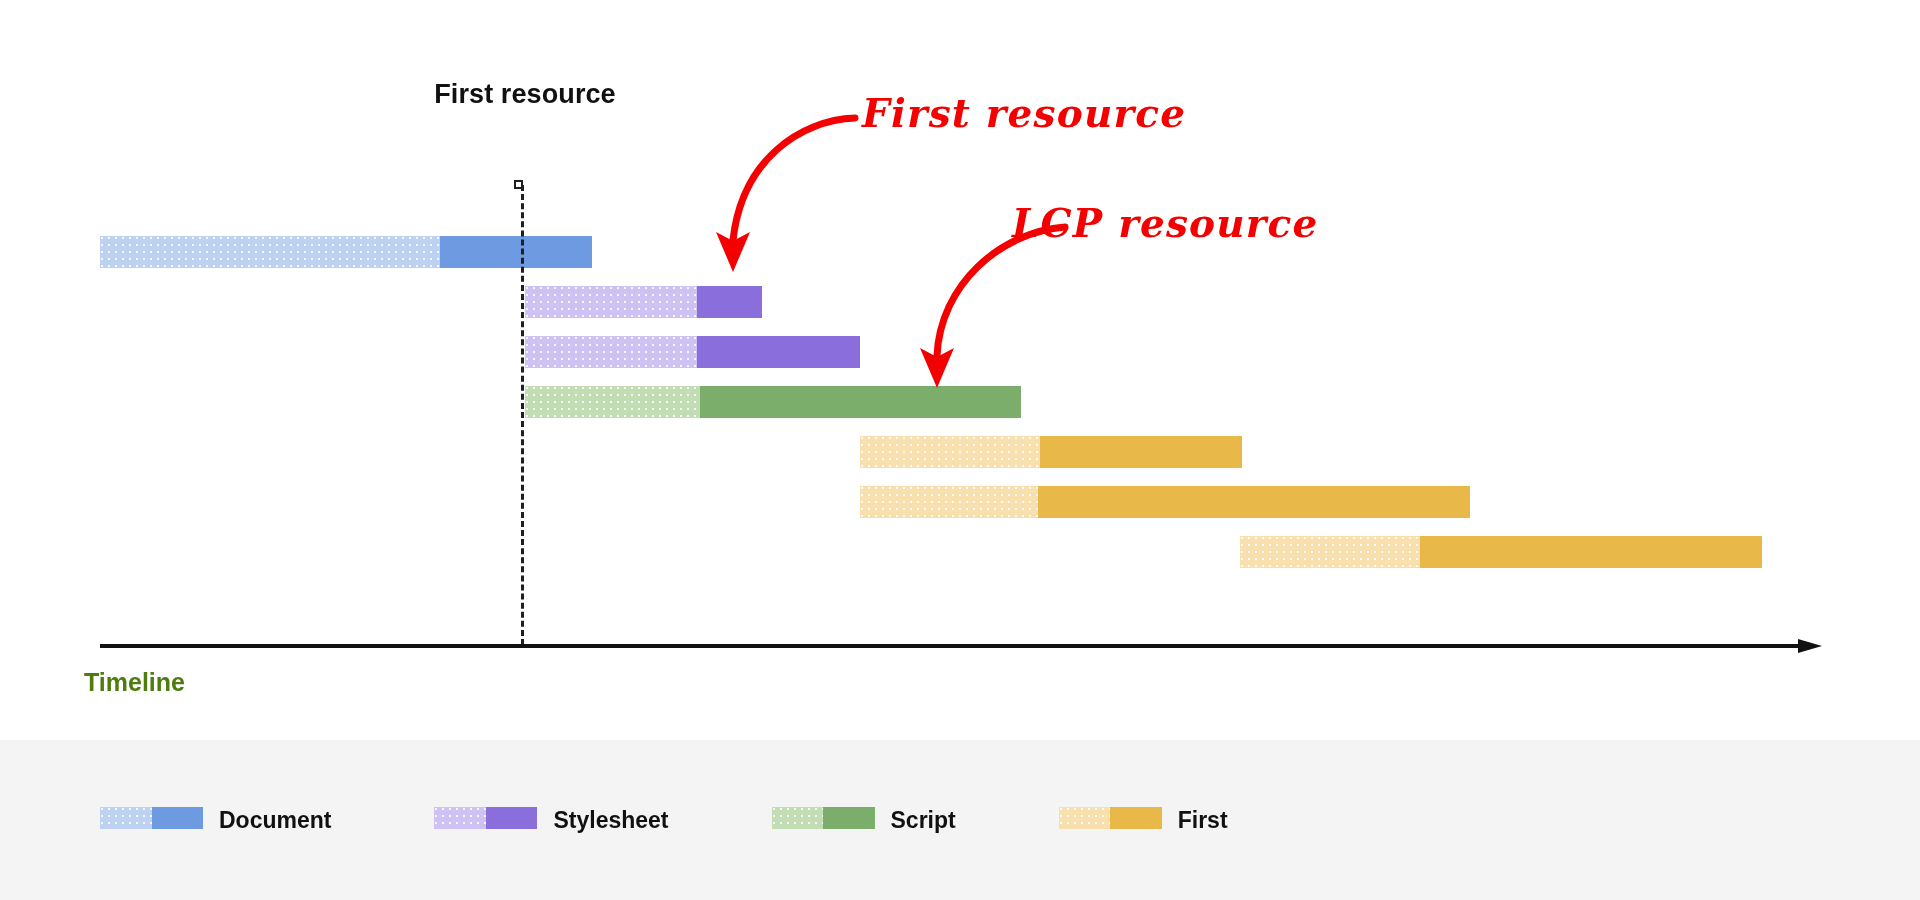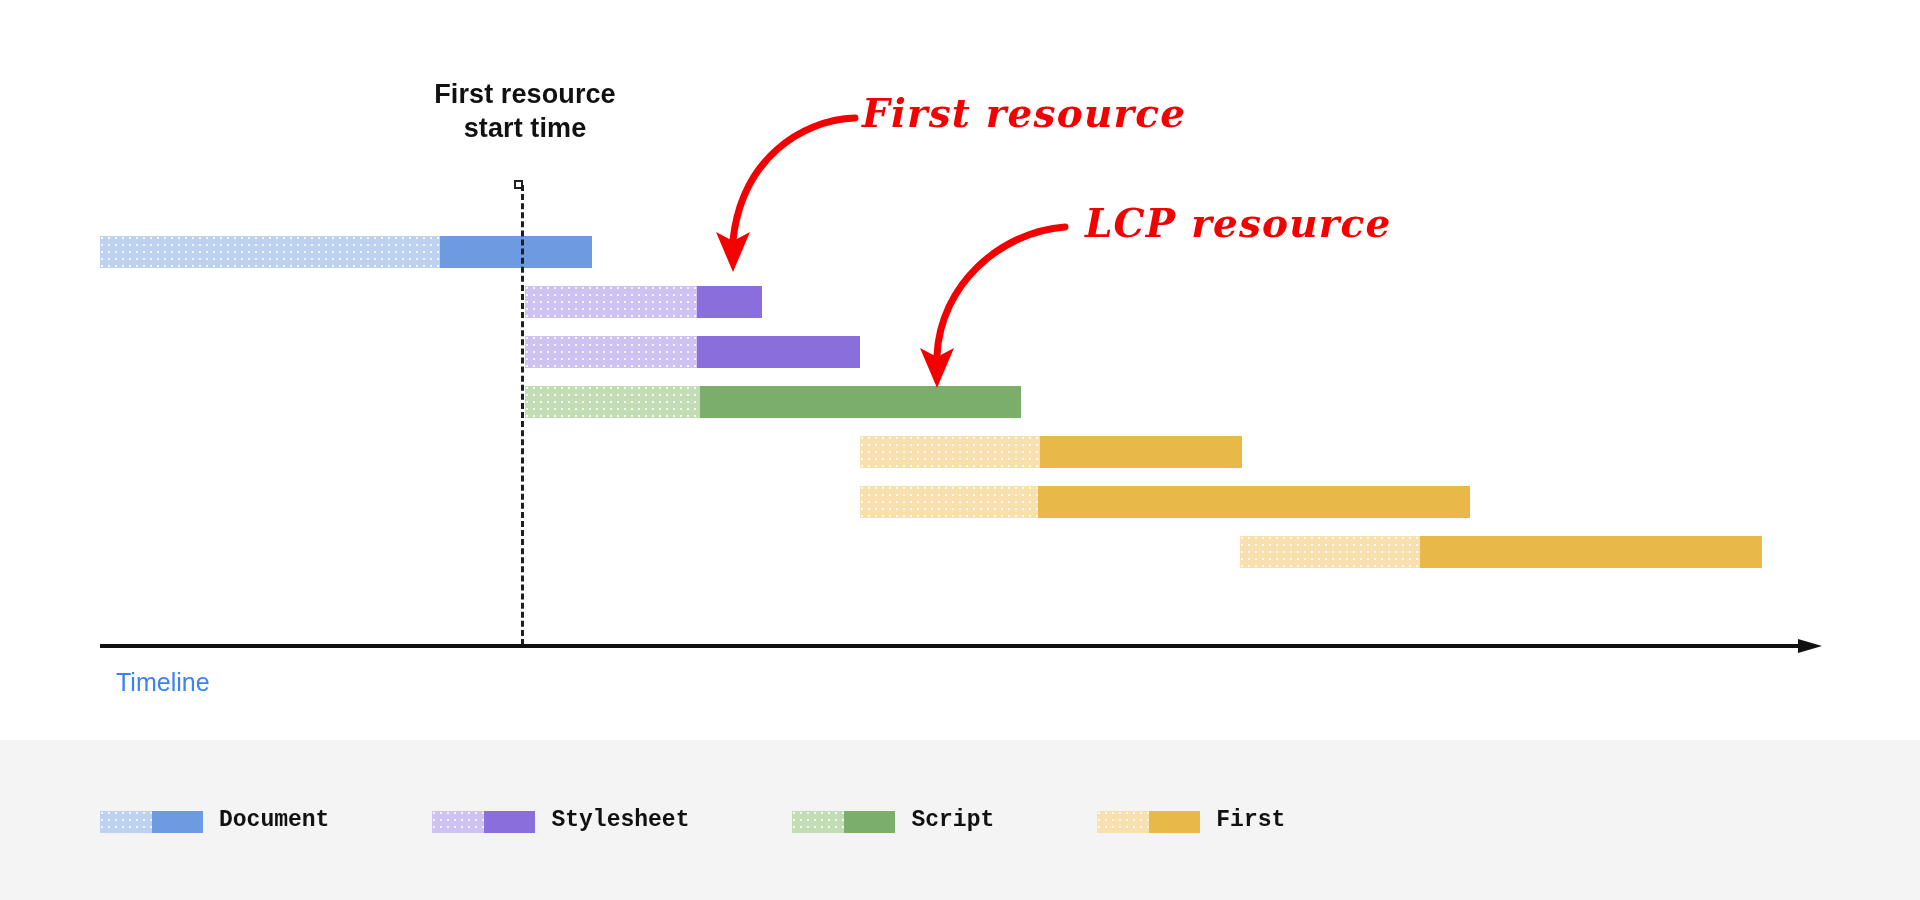--- a/index.html
+++ b/index.html
@@ -52,51 +52,51 @@
   #axis{position:absolute;left:100px;top:639px;width:1724px;height:14px;}
   #axis-line{position:absolute;left:0;top:5px;width:1700px;height:4px;background:#111;}
   #axis-arrow{
     position:absolute;left:1698px;top:0px;
     width:0;height:0;
     border-top:7px solid transparent;
     border-bottom:7px solid transparent;
     border-left:24px solid #111;
   }
   #axis-title{
-    position:absolute;left:116px;top:668px;
-    font-size:25px;font-weight:400;color:#3b82f6;
+    position:absolute;left:84px;top:668px;
+    font-size:25px;font-weight:700;color:#4d7c0f;
   }
 
   
   .annot{
     position:absolute;
     color:#f50000;
     font-family:"DejaVu Serif", serif;
     font-style:italic;
     font-weight:700;
     font-size:39px;
     letter-spacing:1.2px;
     white-space:nowrap;
   }
   #annot-first{left:862px;top:90px;}
-  #annot-lcp{left:1085px;top:200px;}
+  #annot-lcp{left:1012px;top:200px;}
   svg.arrow{position:absolute;overflow:visible;pointer-events:none;}
 
   
   #legend{
     position:absolute;left:0;top:740px;
     width:1920px;height:160px;
     background:#f4f4f4;
     display:flex;align-items:center;
   }
   #legend-inner{
     position:absolute;left:100px;top:0;height:160px;
     display:flex;align-items:center;
   }
-  .legend-item{display:flex;align-items:flex-end;margin-right:103px;font-family:Liberation Mono, monospace;}
+  .legend-item{display:flex;align-items:flex-start;margin-right:103px;}
   .legend-swatch{width:103px;height:22px;display:flex;margin-right:16px;}
   .legend-swatch .wait{
     width:50%;height:100%;
     background-image:
       radial-gradient(circle at 2px 2px, rgba(255,255,255,.85) 1px, transparent 1.2px);
     background-size:7px 7px;
   }
   .legend-swatch .xfer{width:50%;height:100%;}
   .legend-label{font-size:23px;font-weight:700;color:#111;white-space:nowrap;}
 </style>
@@ -139,21 +139,20 @@
 
     <div class="bar" style="left:1240px;top:536px;width:522px;">
       <div class="wait" style="width:180px;background-color:#f7dfae;"></div>
       <div class="xfer" style="width:342px;background-color:#e8b948;"></div>
     </div>
 
     <div id="marker-cap"></div>
     <div id="marker"></div>
     <div id="marker-label">
       <div>First resource</div>
-      <div>start time</div>
     </div>
 
     <svg class="arrow" style="left:0;top:0;width:1920px;height:740px;">
       <path d="M 855 118 C 800 120, 742 160, 733 240" fill="none" stroke="#f50000" stroke-width="7" stroke-linecap="round"></path>
       <path d="M 733 272 L 716 232 L 733 241 L 750 232 Z" fill="#f50000"></path>
     </svg>
     <div class="annot" id="annot-first">First resource</div>
 
     <svg class="arrow" style="left:0;top:0;width:1920px;height:740px;">
       <path d="M 1065 227 C 1000 232, 940 285, 937 356" fill="none" stroke="#f50000" stroke-width="7" stroke-linecap="round"></path>

